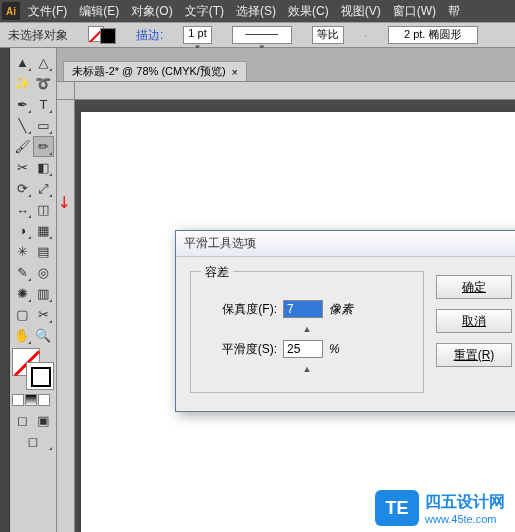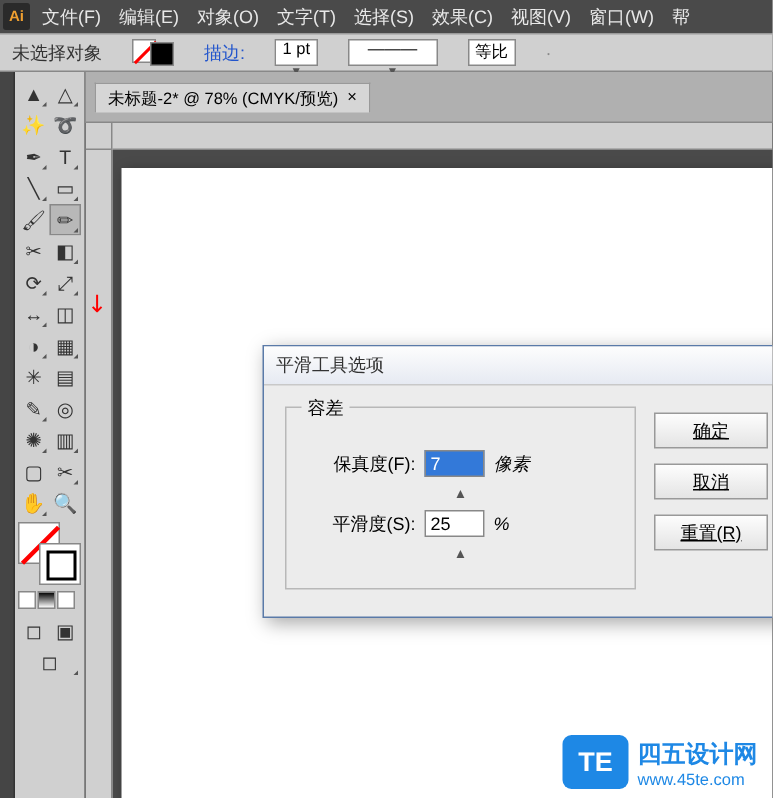--- a/index.html
+++ b/index.html
@@ -142,21 +142,21 @@
       flex: 1;
       background: #4a4a4a;
       display: flex;
       flex-direction: column;
     }
     .doc-tab {
       height: 34px;
       background: #b0b0b0;
       border-bottom: 1px solid #888;
       display: flex;
-      align-items: center;
+      align-items: flex-end;
       padding-left: 6px;
     }
     .doc-tab-inner {
       background: #d6d6d6;
       height: 20px;
       padding: 0 8px;
       display: flex;
       align-items: center;
       gap: 6px;
       border: 1px solid #999;
@@ -252,21 +252,21 @@
     .btn {
       width: 76px; height: 24px;
       background: linear-gradient(#fdfdfd,#e4e4e4);
       border: 1px solid #999;
       font-size: 12px;
       cursor: pointer;
     }
     .watermark {
       position: absolute;
       right: 10px; bottom: 6px;
-      display: flex; align-items: flex-end; gap: 6px;
+      display: flex; align-items: center; gap: 6px;
     }
     .wm-badge {
       width: 44px; height: 36px;
       background: #1e88e5;
       color: #fff; font-weight: bold;
       display: flex; align-items: center; justify-content: center;
       border-radius: 6px;
       font-size: 18px;
     }
     .wm-text .l1 { color: #1e88e5; font-size: 16px; font-weight: bold; }
@@ -303,20 +303,23 @@
     </div>
   <div class="dd" style="width:60px">
       <span>———</span>
       <span class="arr">▼</span>
     </div>
   <div class="dd">
       <span>等比</span>
       <span class="arr">▼</span>
     </div>
   <span style="color:#888">·</span>
+  <div class="dd" style="width:90px">
+      <span>2 pt. 椭圆形</span>
+    </div>
 </div>
 
 <div class="content-area">
   <div class="panel-tab"></div>
 
   <div class="toolbox">
     <div class="tool-row">
         <div class="tool">▲<span class="corner"></span></div>
         <div class="tool">△<span class="corner"></span></div>
       </div>

